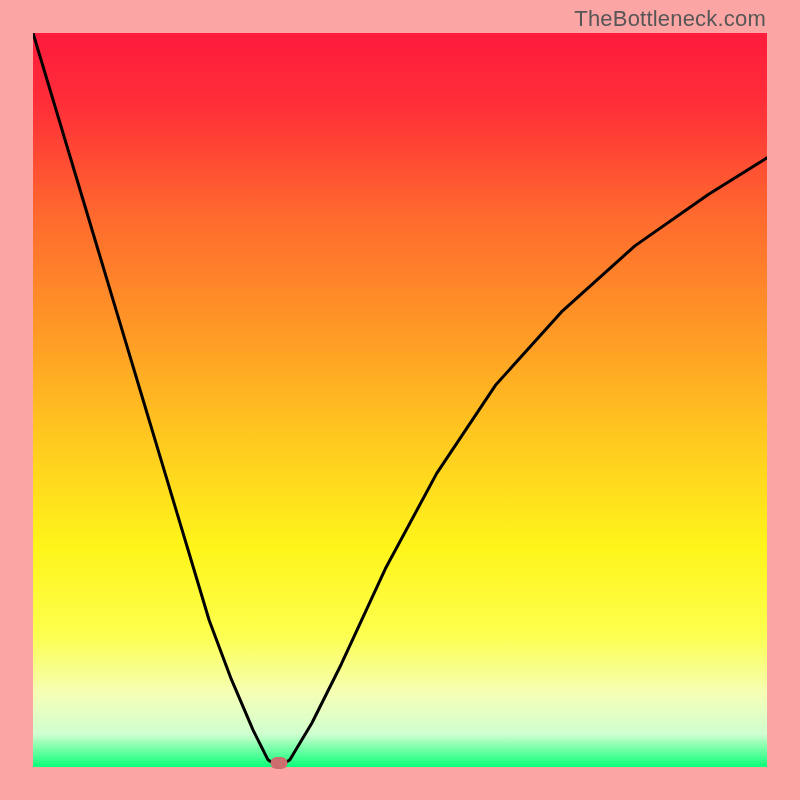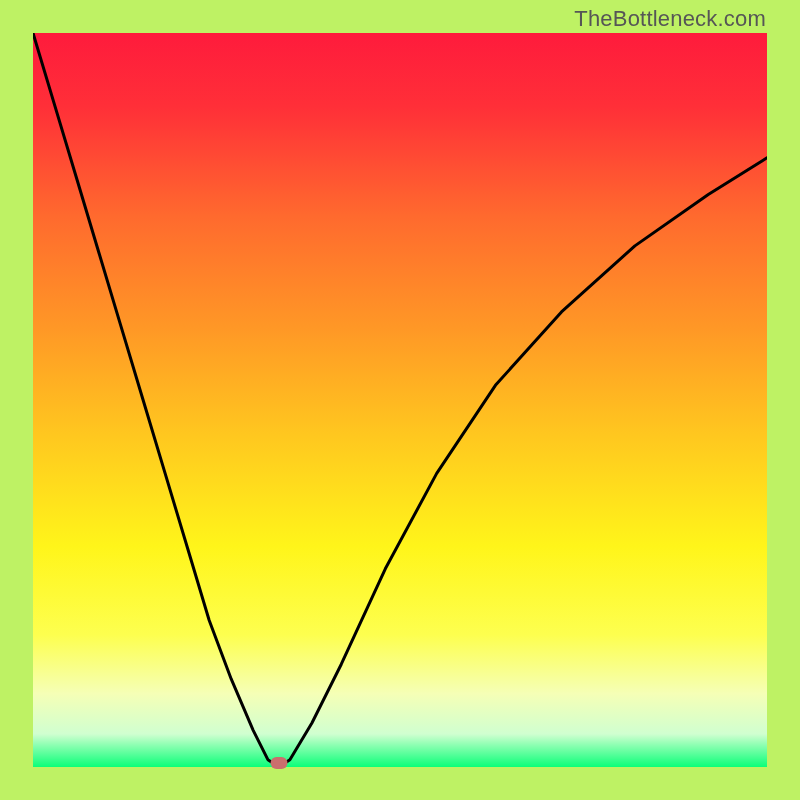--- a/index.html
+++ b/index.html
@@ -1,20 +1,20 @@
 <!DOCTYPE html>
 <html><head>
 <meta charset="utf-8">
 <style>
   * { margin: 0; padding: 0; box-sizing: border-box; }
   html, body { width: 800px; height: 800px; overflow: hidden; background: #000; }
   .frame {
     width: 800px;
     height: 800px;
-    background: #bef264;
+    background: #fca5a5;
     position: relative;
   }
   .plot-area {
     position: absolute;
     left: 33px;
     top: 33px;
     width: 734px;
     height: 734px;
   }
   .gradient-bg {

